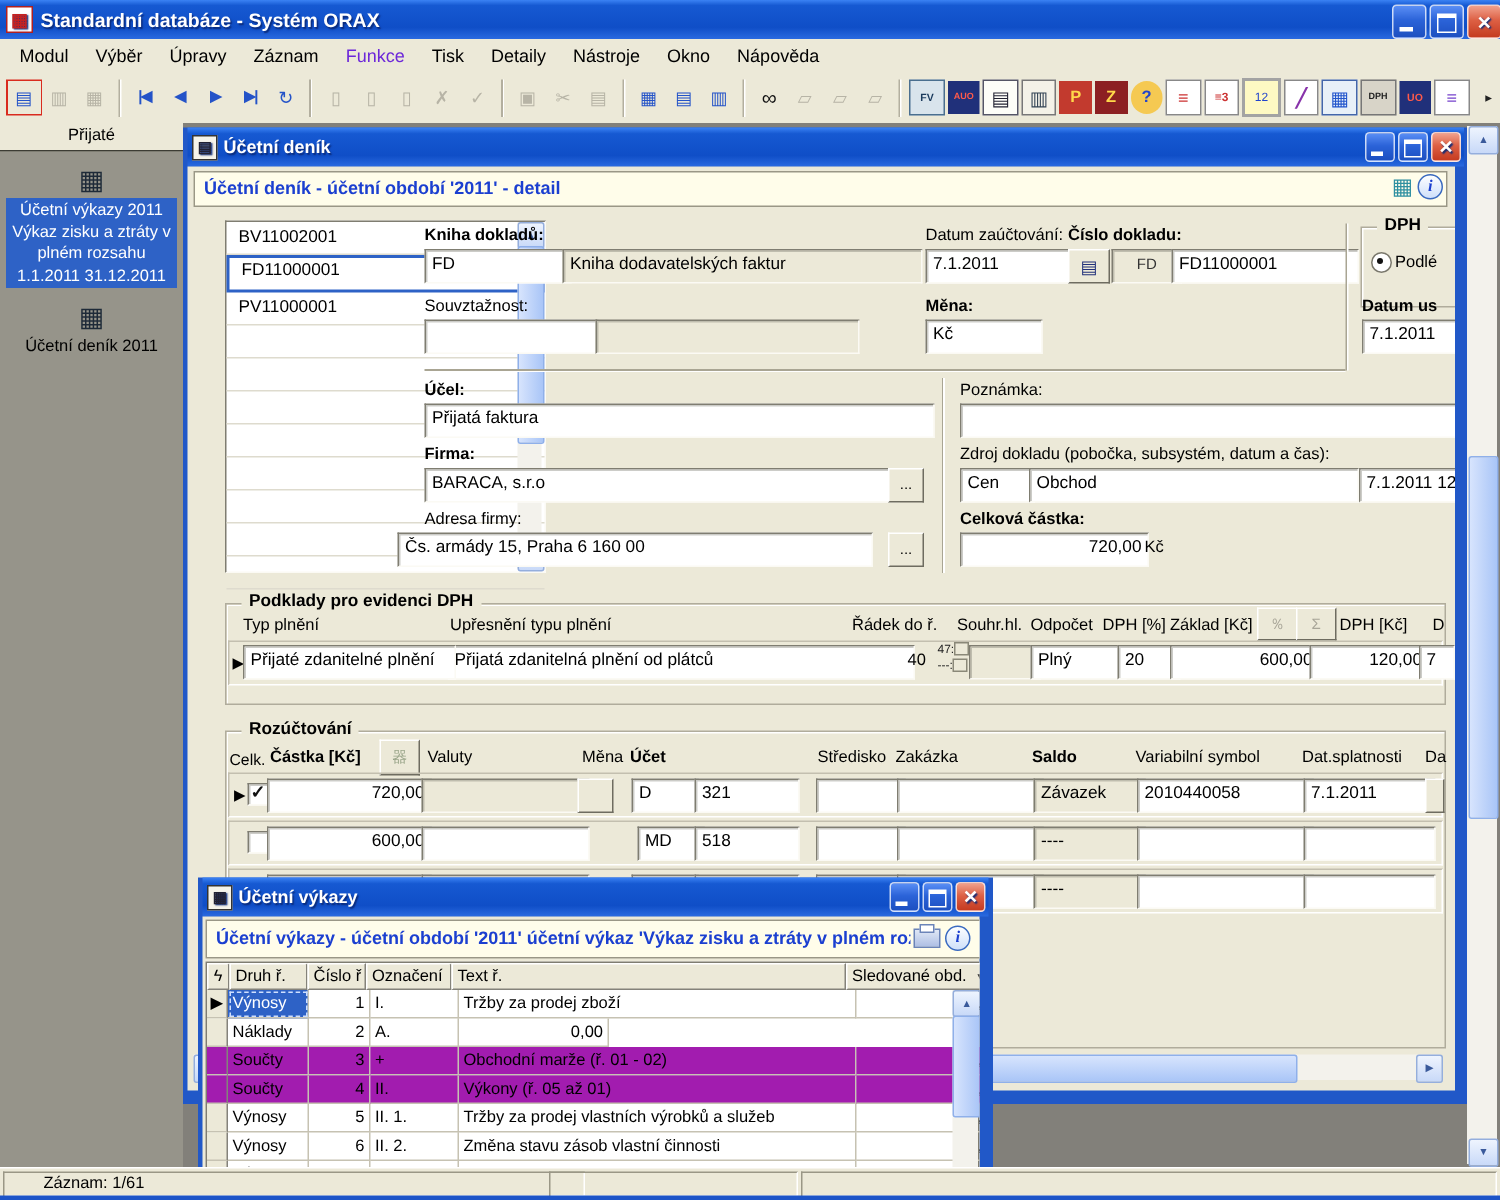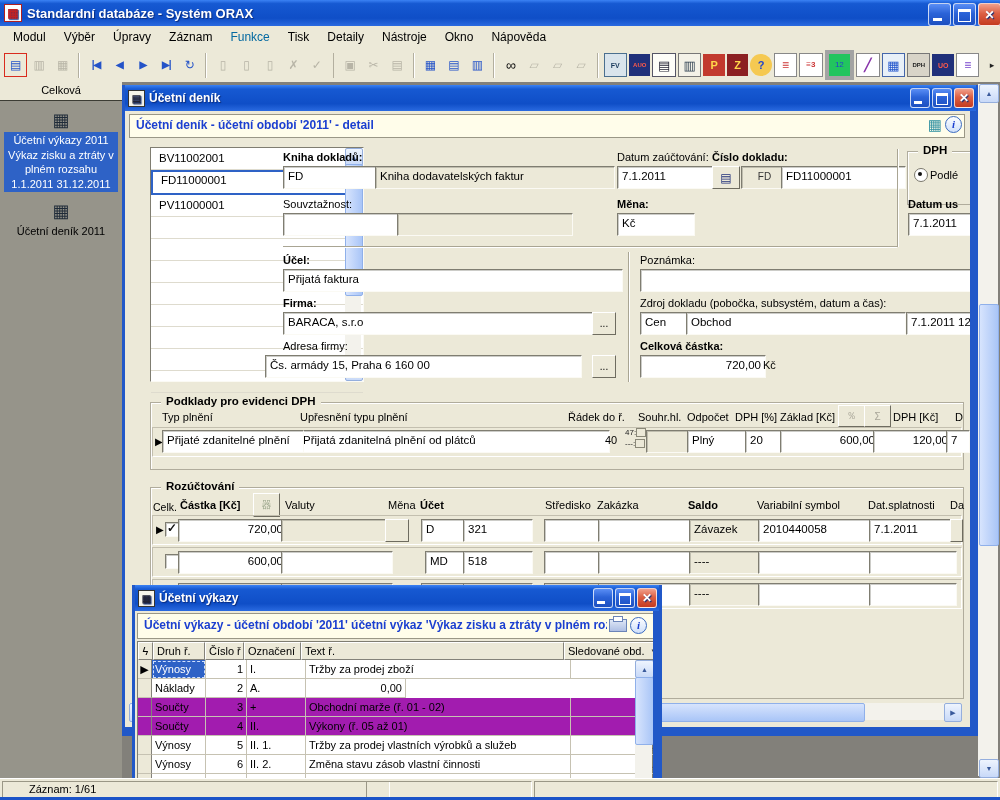--- a/index.html
+++ b/index.html
@@ -18,42 +18,42 @@
   .wbtn.small{width:18px;height:18px}
   .wbtn .min{position:absolute;left:4px;bottom:4px;width:9px;height:3px;background:#fff}
   .wbtn .max{position:absolute;left:4px;top:5px;width:11px;height:9px;border:1px solid #fff;border-top:3px solid #fff}
   .wbtn.close{background:linear-gradient(180deg,#f0a08c,#dd6044 45%,#c43a20)}
   .wbtn.close::before{content:"✕";position:absolute;left:0;top:0;width:100%;height:100%;
     display:flex;align-items:center;justify-content:center;color:#fff;font-size:12px;font-weight:bold}
   
   #menubar{position:absolute;left:0;top:26px;width:1000px;height:22px;background:#ece9d8;
     display:flex;align-items:center;padding-left:4px;border-bottom:1px solid #dcd8c8}
   .mitem{padding:0 9px;font-size:12px;line-height:21px;cursor:default}
-  .mitem.disabled{color:#0369a1}
+  .mitem.disabled{color:#6d28d9}
   
   #toolbar{position:absolute;left:0;top:48px;width:1000px;height:34px;background:#ece9d8;
     display:flex;align-items:center;padding:0 4px;border-bottom:1px solid #c6c2b2}
   .tsep{width:2px;height:25px;margin:0 4px;background:linear-gradient(to right,#b3af9f 1px,#ffffff 1px)}
   .ticon{width:23px;height:22px;display:flex;align-items:center;justify-content:center;
     margin:0 1px;font-size:12px;line-height:1;cursor:pointer;overflow:hidden}
   .ticon.blue{color:#2453c8}
   .ticon.nav{color:#2453c8;font-size:10px;letter-spacing:-1px;font-weight:bold}
   .ticon.dis{color:#b7b4a6}
   .ticon.black{color:#111;font-size:14px}
   .ticon.active{box-shadow:0 0 0 1px #d92b1e}
   .c-fv{background:#d9e4ec;border:1px solid #4a6f8f;color:#1a3a5c;font-size:7px;font-weight:bold}
   .c-auo{background:#20307a;color:#ff5a4a;font-size:6px;font-weight:bold}
   .c-journal{background:#fdfdf8;border:1px solid #556;color:#223;font-size:13px}
   .c-docsearch{background:#f4f2e8;border:1px solid #777;color:#345;font-size:13px}
   .c-p{background:#c23a2e;color:#ffd84a;font-size:11px;font-weight:bold}
   .c-z{background:#8c2022;color:#ffd84a;font-size:11px;font-weight:bold}
   .c-help{background:#f5c952;color:#2244cc;font-size:11px;font-weight:bold;border-radius:50%}
   .c-list1{background:#fff;border:1px solid #888;color:#c33;font-size:12px}
   .c-list3{background:#fff;border:1px solid #888;color:#c33;font-size:8px;font-weight:bold}
-  .c-chart{background:#22c55e;border:4px solid #a3a3a3;color:#2244cc;font-size:8px;font-weight:normal}
+  .c-chart{background:#fef9c3;border:2px solid #a3a3a3;color:#2244cc;font-size:8px;font-weight:normal}
   .c-graph{background:#fff;border:1px solid #888;color:#8833aa;font-size:12px;font-weight:bold}
   .c-table{background:#e8f0f8;border:1px solid #4466aa;color:#2255cc;font-size:13px}
   .c-dph{background:#d8d4c8;border:1px solid #777;color:#222;font-size:6px;font-weight:bold}
   .c-uo{background:#20307a;color:#ff5a4a;font-size:7px;font-weight:bold}
   .c-purple{background:#fff;border:1px solid #888;color:#7744cc;font-size:12px}
   .plain{color:#222;font-size:9px}
   
   #sidebar{position:absolute;left:0;top:82px;width:122px;height:696px;background:#96948a;border-right:1px solid #6e6c62}
   .side-head{height:18px;background:#ece9d8;border-bottom:1px solid #3c3c34;
     text-align:center;line-height:17px;font-size:11px}
@@ -209,21 +209,21 @@
     <div class="ticon c-chart">12</div>
     <div class="ticon c-graph">╱</div>
     <div class="ticon c-table">▦</div>
     <div class="ticon c-dph">DPH</div>
     <div class="ticon c-uo">UO</div>
     <div class="ticon c-purple">≡</div>
     <div class="ticon plain">▸</div>
   </div>
 
 <div id="sidebar">
-  <div class="side-head">Celková</div>
+  <div class="side-head">Přijaté</div>
   <div id="side-items">
       <div class="side-item">
         <span class="side-icon">▦</span>
         <div class="side-label selected">Účetní výkazy 2011 Výkaz zisku a ztráty v plném rozsahu 1.1.2011 31.12.2011</div>
       </div>
       <div class="side-item">
         <span class="side-icon">▦</span>
         <div class="side-label">Účetní deník 2011</div>
       </div>
     </div>

